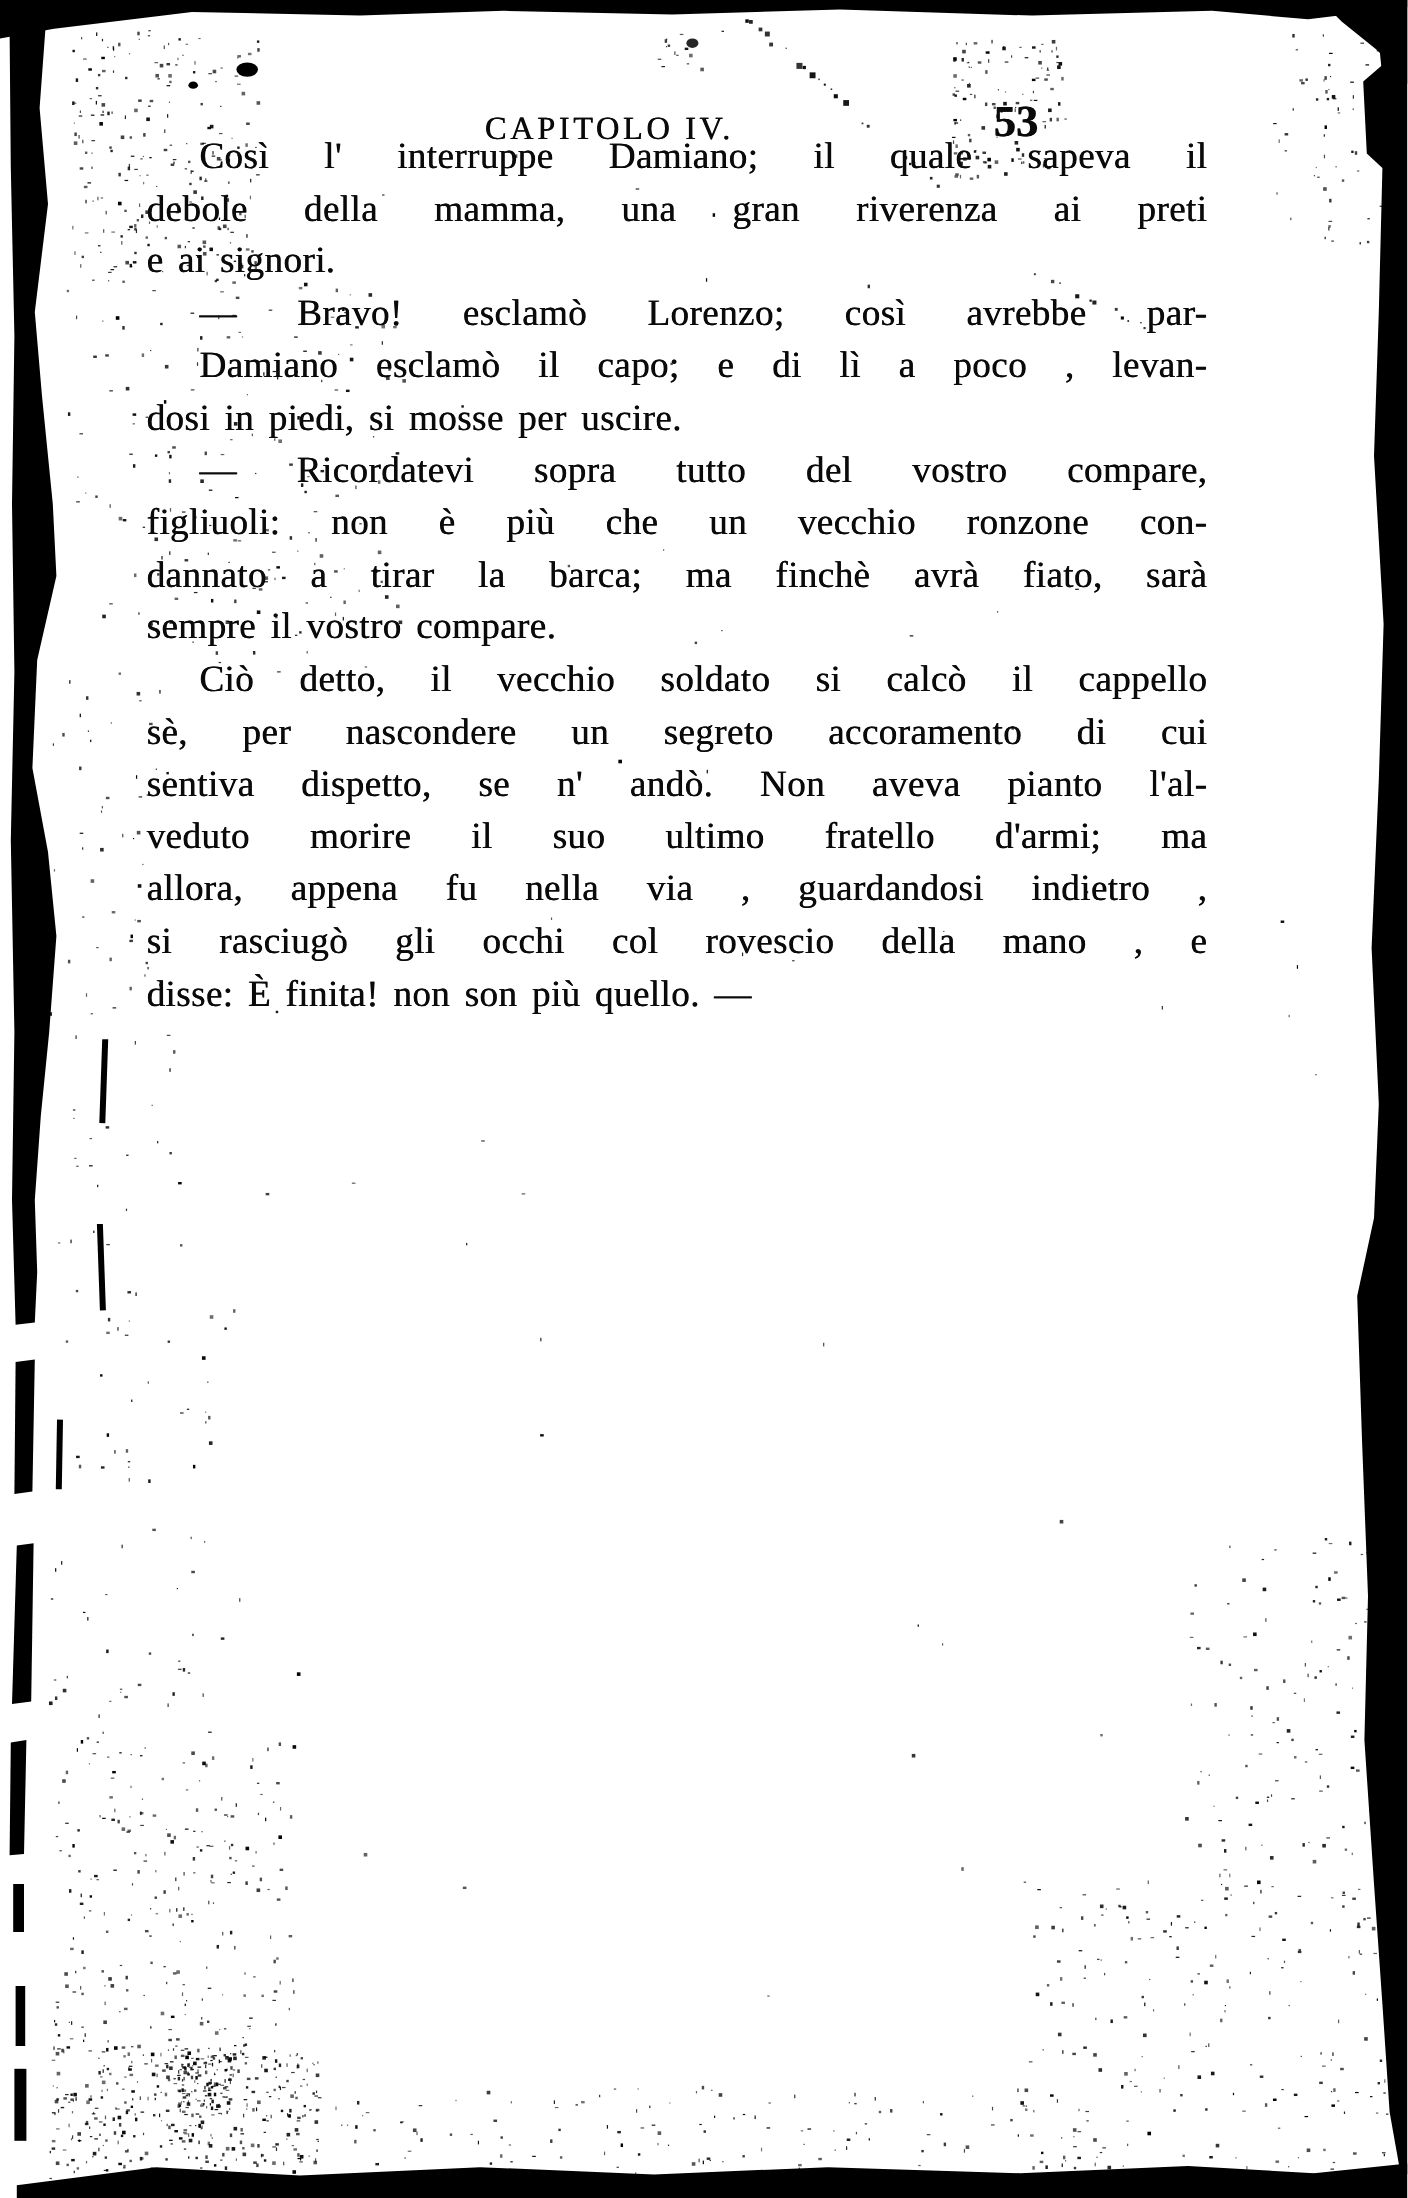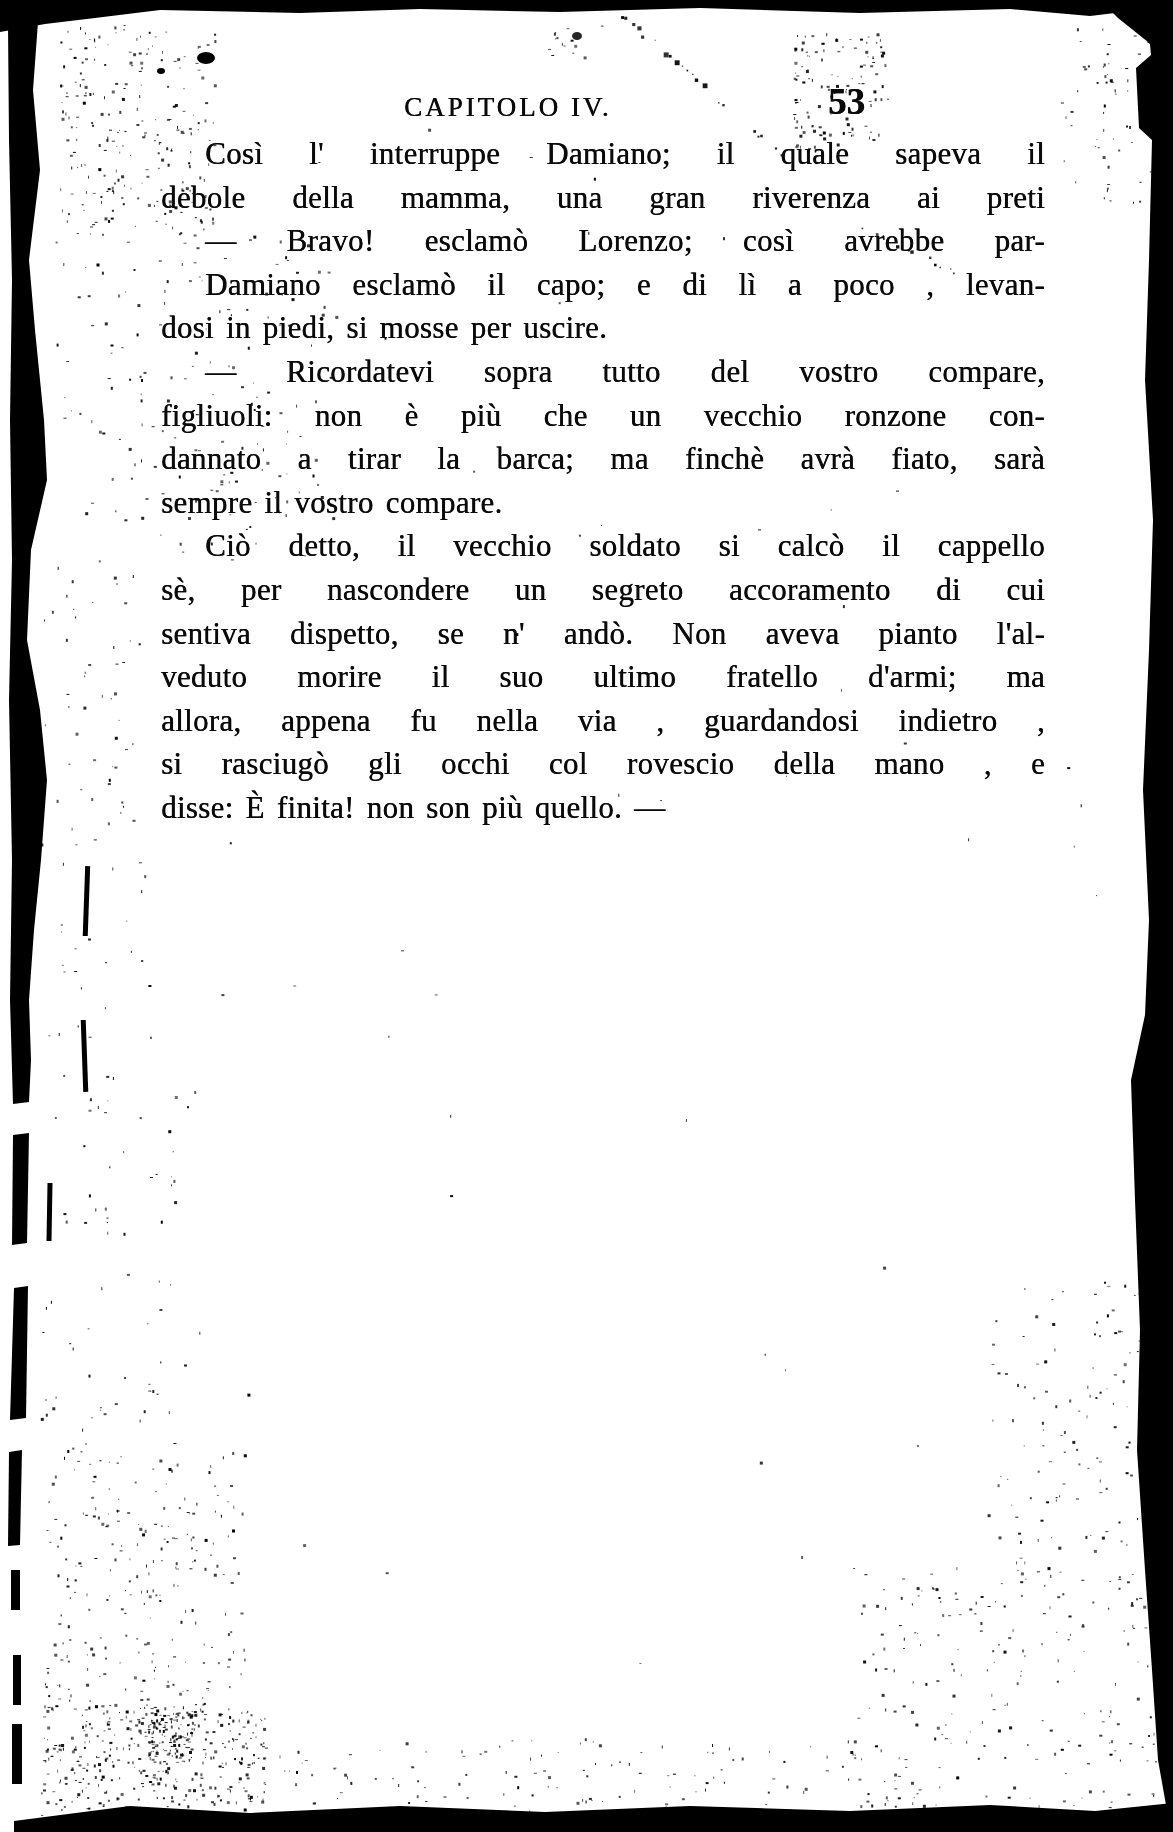--- a/index.html
+++ b/index.html
@@ -18,25 +18,24 @@
     text-shadow:0.4px 0 0 currentColor;
     white-space:nowrap;
   }
   .header-pagenum{
     position:absolute;left:804px;top:80px;
     font-size:37px;font-weight:bold;
     text-shadow:0.5px 0 0 currentColor;
     margin-left:24px;
   }
   .text-block{
-    position:absolute;left:122px;top:132px;width:884px;
+    position:absolute;left:122px;top:108px;width:884px;
     font-size:31px;line-height:43.6px;
     letter-spacing:0.3px;word-spacing:4px;
     text-shadow:0.4px 0 0 currentColor;
-    margin-left:39px;
   }
   .line{
     text-align:justify;
     text-align-last:justify;
     -moz-text-align-last:justify;
     white-space:normal;
   }
   .line.indent{text-indent:44px;}
   .line.para-end{text-align-last:left;-moz-text-align-last:left;}
 </style>
@@ -2132,20 +2131,21 @@
       <rect x="950.2" y="268.3" width="1.2" height="1.2" fill="#000" opacity="0.83"></rect>
       <rect x="952.9" y="272.5" width="1.8" height="1.8" fill="#000" opacity="0.76"></rect>
     </svg>
 
   <div class="header-chapter">CAPITOLO IV.</div>
   <div class="header-pagenum">53</div>
 
   <div id="text-block" class="text-block">
       <div class="line indent">Così l' interruppe Damiano; il quale sapeva il</div>
       <div class="line">debole della mamma, una gran riverenza ai preti</div>
+      <div class="line para-end">e ai signori.</div>
       <div class="line indent">— Bravo! esclamò Lorenzo; così avrebbe par-</div>
       <div class="line indent">Damiano esclamò il capo; e di lì a poco , levan-</div>
       <div class="line para-end">dosi in piedi, si mosse per uscire.</div>
       <div class="line indent">— Ricordatevi sopra tutto del vostro compare,</div>
       <div class="line">figliuoli: non è più che un vecchio ronzone con-</div>
       <div class="line">dannato a tirar la barca; ma finchè avrà fiato, sarà</div>
       <div class="line para-end">sempre il vostro compare.</div>
       <div class="line indent">Ciò detto, il vecchio soldato si calcò il cappello</div>
       <div class="line">sè, per nascondere un segreto accoramento di cui</div>
       <div class="line">sentiva dispetto, se n' andò. Non aveva pianto l'al-</div>

